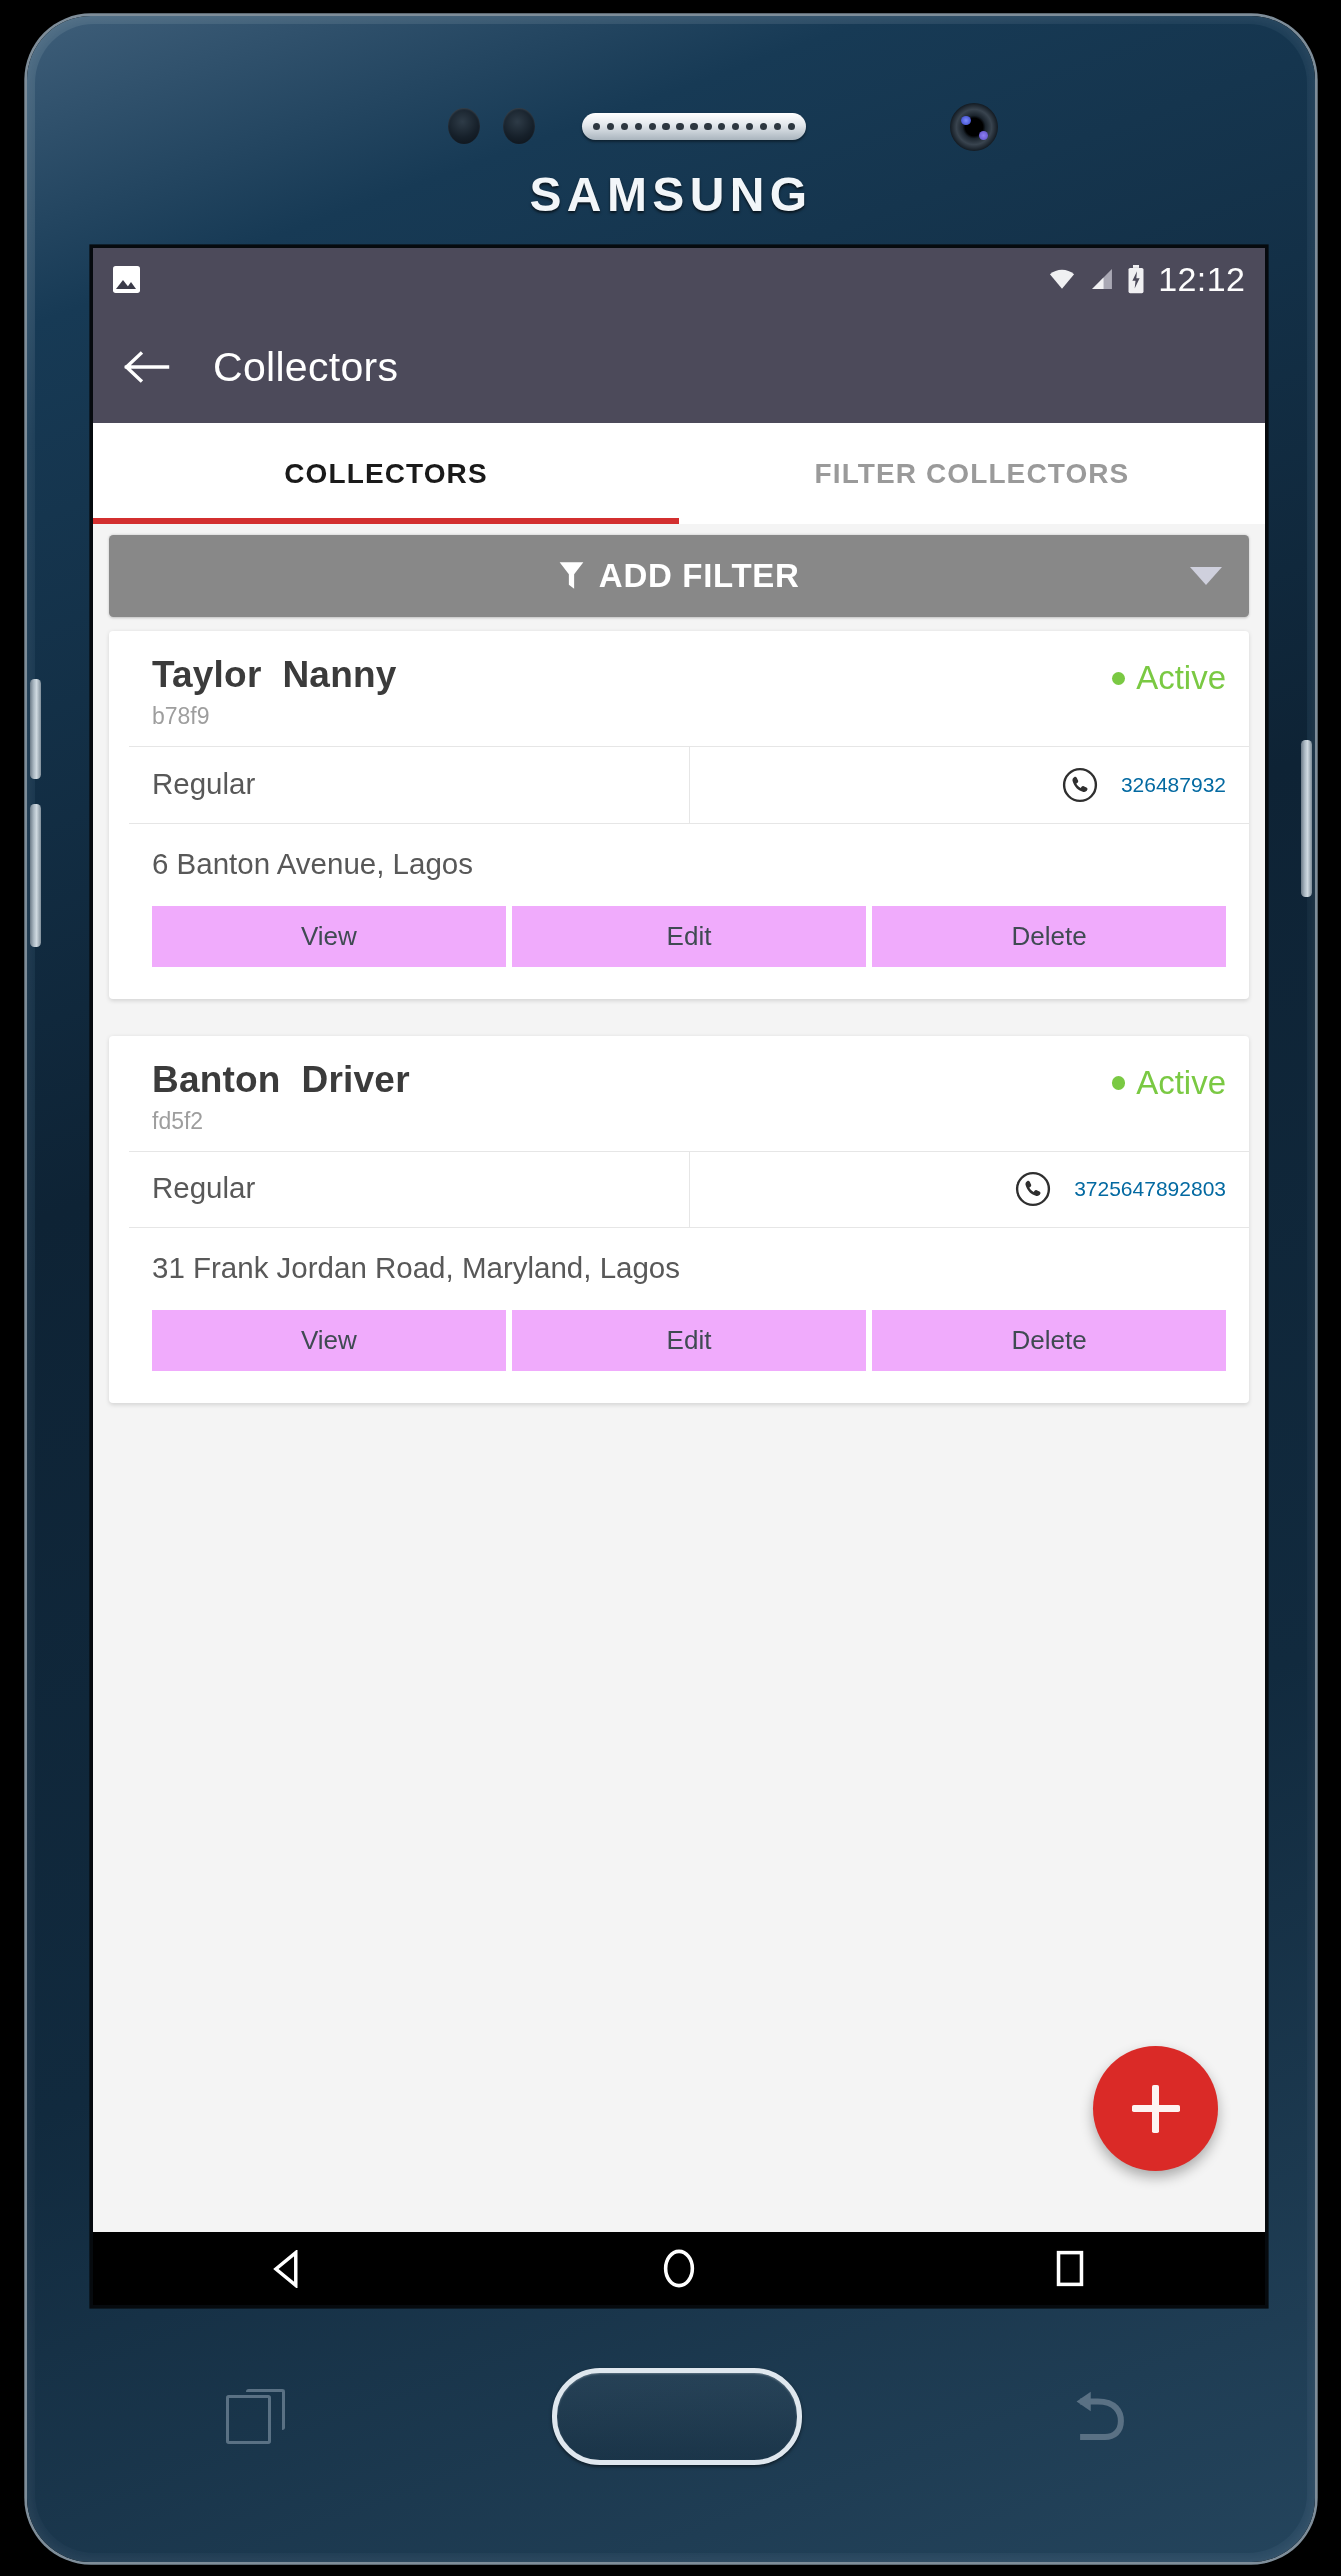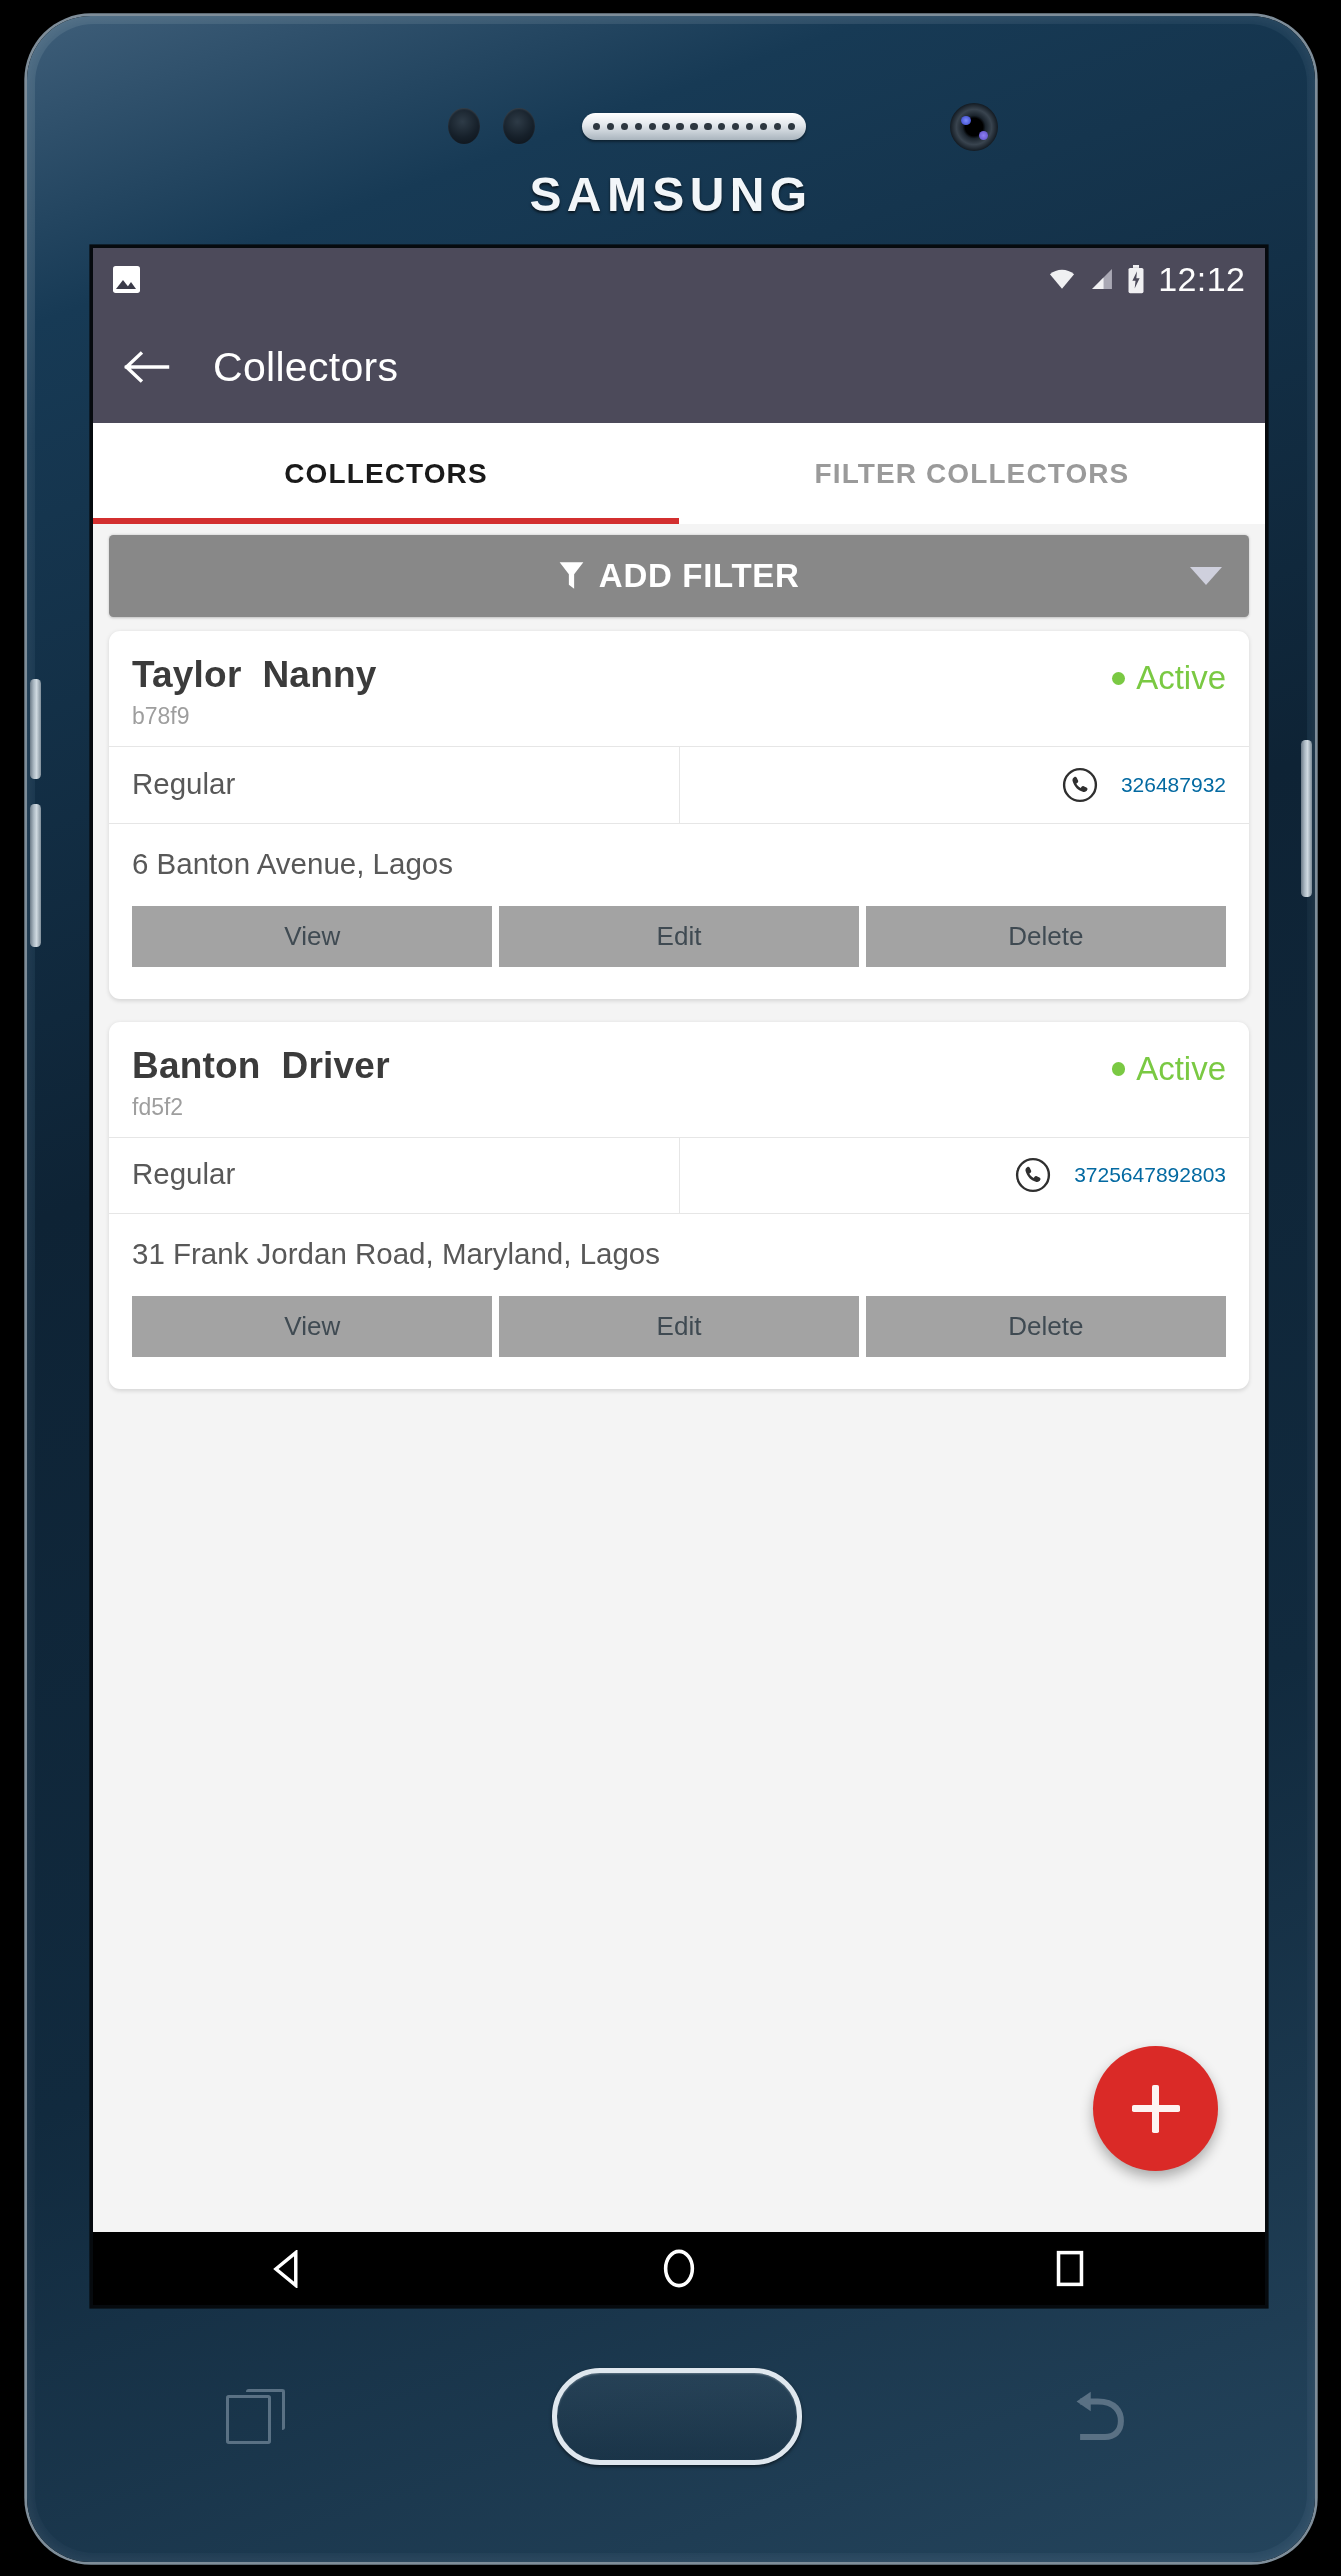--- a/index.html
+++ b/index.html
@@ -192,24 +192,25 @@
     border-left: 16px solid transparent;
     border-right: 16px solid transparent;
     border-top: 18px solid #cfd0dd;
   }
 
   
   #list-area { background: #f4f4f4; padding: 14.3px 16px 0 16px; }
 
   .collector-card {
     background: #ffffff;
-    border-radius: 11px;
+    border-radius: 4px;
     box-shadow: 0 1.8px 4.5px rgba(0,0,0,0.13);
-    margin-bottom: 23px;
+    margin-bottom: 37px;
     overflow: hidden;
+    padding-left: 20px;
   }
   .card-head {
     padding: 23px 23px 16px 23px;
     display: flex; align-items: flex-start; justify-content: space-between;
   }
   .card-name {
     font-size: 37px; font-weight: 700; color: #3b3b3b;
     letter-spacing: 0.2px; white-space: pre;
   }
   .card-code {
@@ -242,21 +243,21 @@
     padding: 23px 23px 0 23px;
     font-size: 29.5px; color: #585858;
   }
   .card-actions {
     display: flex; gap: 6.3px;
     padding: 25px 23px 32px 23px;
   }
   .action-btn {
     flex: 1;
     height: 61px;
-    background: #a3a3a3;
+    background: #f0abfc;
     display: flex; align-items: center; justify-content: center;
     font-size: 26px; color: #3f4a52;
     cursor: pointer;
     border: none;
     font-family: "Liberation Sans", sans-serif;
   }
 
   
   #fab {
     position: absolute;

